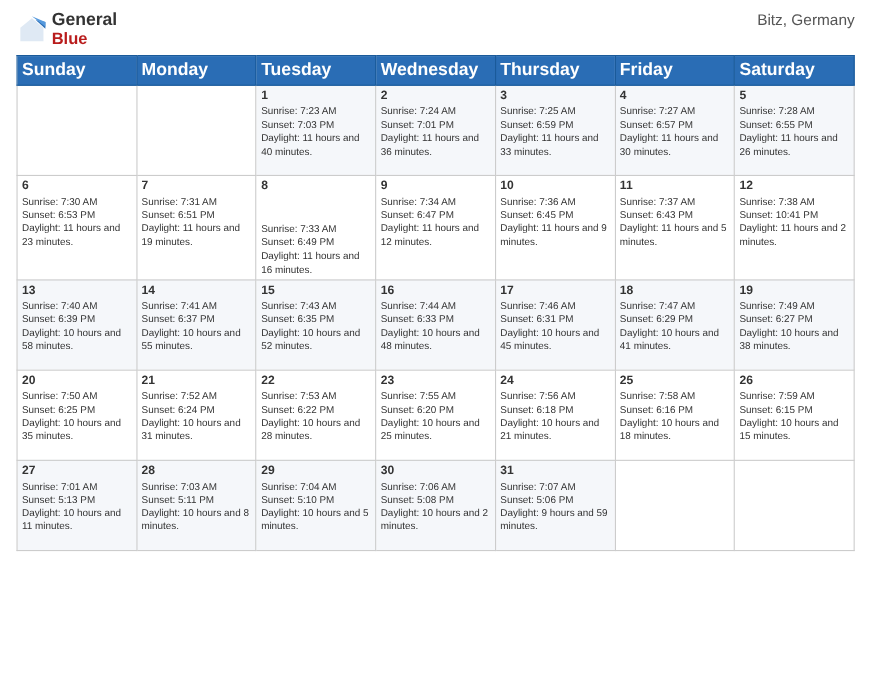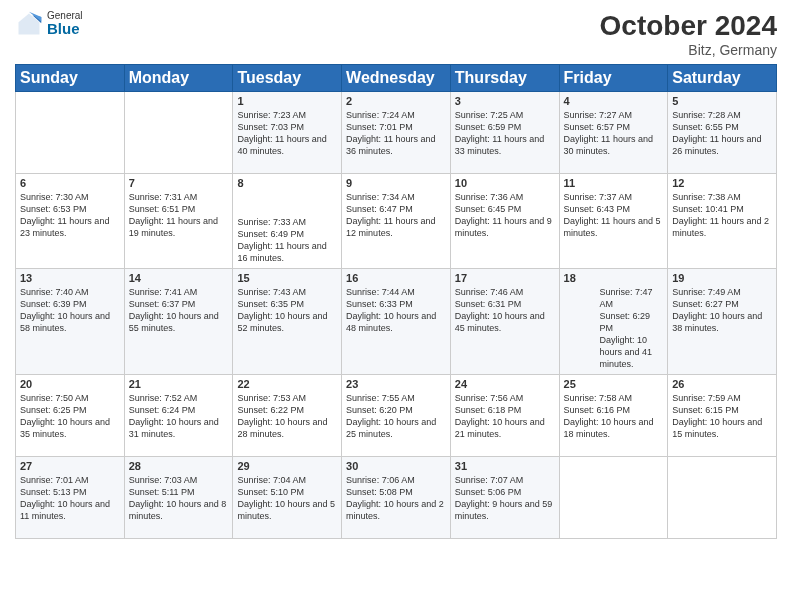--- a/index.html
+++ b/index.html
@@ -26,28 +26,28 @@
       display: flex;
       align-items: center;
       gap: 4px;
     }
     .logo-text {
       display: flex;
       flex-direction: column;
       line-height: 1.1;
     }
     .logo-general {
-      font-size: 10px;
-      font-weight: normal;
+      font-size: 16px;
+      font-weight: bold;
       color: #333;
     }
     .logo-blue {
       font-size: 15px;
       font-weight: bold;
-      color: #0369a1;
+      color: #b91c1c;
     }
     .logo-icon {
       width: 28px;
       height: 28px;
     }
     .title-block {
       text-align: right;
     }
     .month-title {
       font-size: 28px;
@@ -110,21 +110,20 @@
         <polygon points="16,4 28,14 28,28 4,28 4,14" fill="#2a6db5" opacity="0.15"></polygon>
         <polygon points="20,6 30,15 30,8 20,6" fill="#2a6db5"></polygon>
         <polygon points="16,2 30,13 30,8 16,2" fill="#5599dd"></polygon>
       </svg>
       <div class="logo-text">
         <span class="logo-general">General</span>
         <span class="logo-blue">Blue</span>
       </div>
     </div>
     <div class="title-block">
-      <div class="month-title">October 2024</div>
       <div class="location">Bitz, Germany</div>
     </div>
   </div>
 
   <table>
     <thead>
       <tr>
         <th>Sunday</th>
         <th>Monday</th>
         <th>Tuesday</th>
@@ -239,21 +238,21 @@
 Daylight: 10 hours and 48 minutes.</div>
           </td>
           <td>
             <span class="day-num">17</span>
             <div class="cell-text" style="white-space: pre-line;">Sunrise: 7:46 AM
 Sunset: 6:31 PM
 Daylight: 10 hours and 45 minutes.</div>
           </td>
           <td>
             <span class="day-num">18</span>
-            <div class="cell-text" style="white-space: pre-line; margin-left: 36px;">Sunrise: 7:47 AM
+            <div class="cell-text" style="white-space: pre-line;">Sunrise: 7:47 AM
 Sunset: 6:29 PM
 Daylight: 10 hours and 41 minutes.</div>
           </td>
           <td>
             <span class="day-num">19</span>
             <div class="cell-text" style="white-space: pre-line;">Sunrise: 7:49 AM
 Sunset: 6:27 PM
 Daylight: 10 hours and 38 minutes.</div>
           </td>
         </tr>

